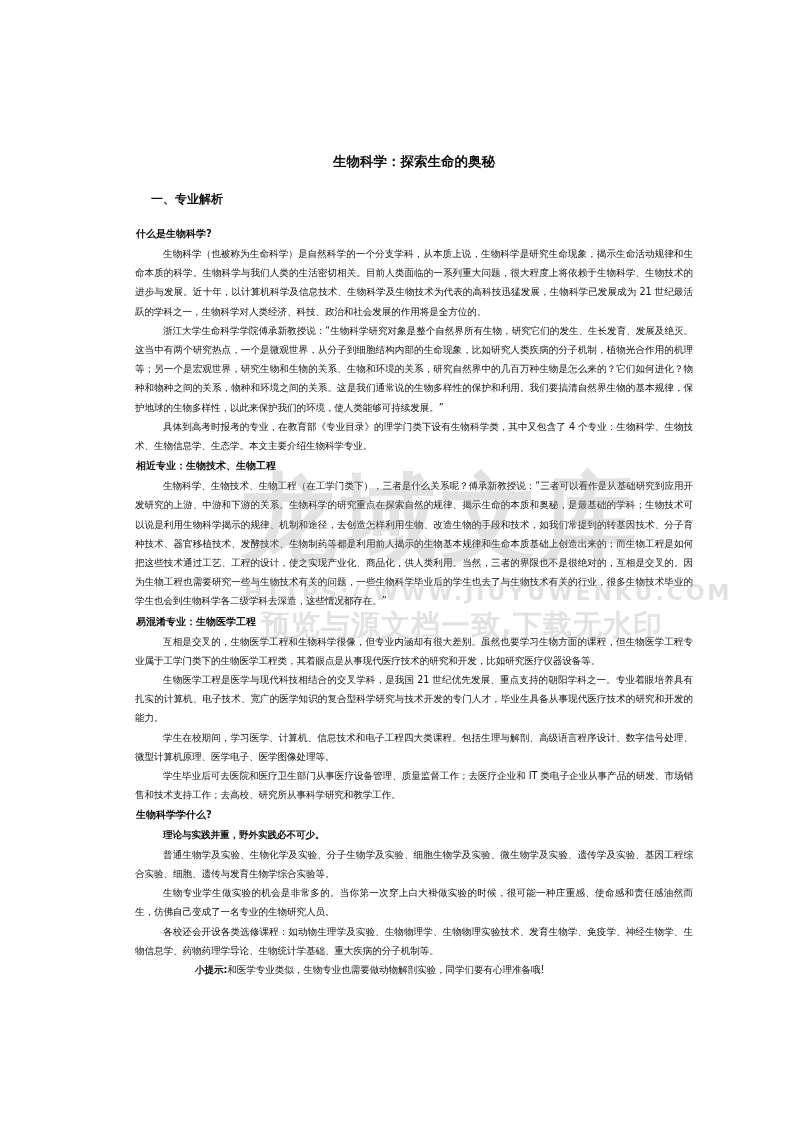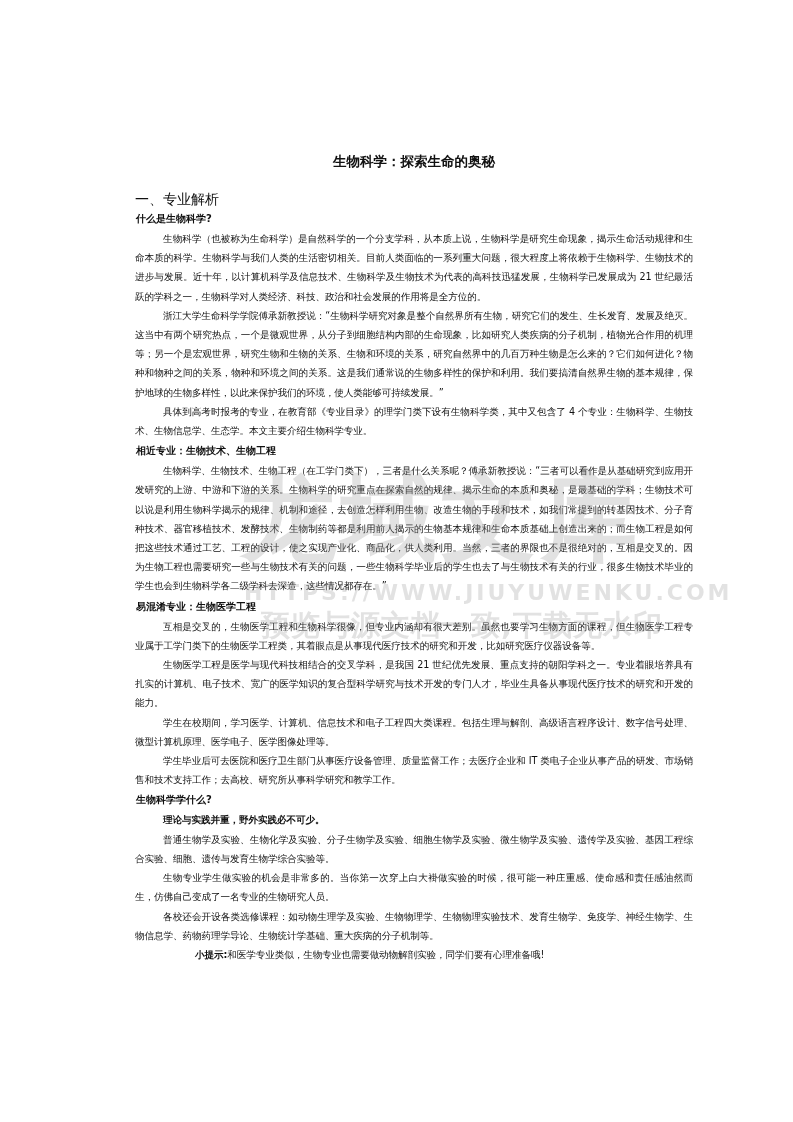--- a/index.html
+++ b/index.html
@@ -1,21 +1,21 @@
 <!DOCTYPE html>
 <html><head>
 <meta charset="utf-8">
 <style>
   html, body { margin: 0; padding: 0; background: #ffffff; }
   body { width: 793px; height: 1122px; position: relative; overflow: hidden;
          font-family: "DejaVu Sans", "Liberation Sans", sans-serif; color: #111; }
   .page { position: absolute; left: 16px; top: 0; width: 793px; height: 1122px; background: #fff; }
   .content { position: absolute; left: 119px; top: 150px; width: 558px; }
   .title { text-align: center; font-size: 13.5px; font-weight: bold; height: 22px; line-height: 22px; margin: 0 0 18px 0; }
-  .h1 { font-size: 14px; font-weight: normal; line-height: 18px; margin: 0; }
+  .h1 { font-size: 12px; font-weight: bold; line-height: 18px; margin: 16px; }
   .h2 { font-size: 10px; font-weight: bold; line-height: 19px; margin: 1px; }
   .p { font-size: 9.6px; line-height: 19.2px; margin: 0; text-indent: 28px; text-align: justify; letter-spacing: -0.1px; }
   .p.bold { font-weight: bold; }
   .p b { font-weight: bold; margin-left: 32px; }
   .wm { position: absolute; color: rgba(150,150,150,0.28); pointer-events: none; white-space: nowrap; font-weight: bold; }
   .wm-main { left: 225px; top: 455px; font-size: 96px; letter-spacing: 4px; font-family: Liberation Sans, sans-serif; }
   .wm-url { left: 228px; top: 580px; font-size: 22px; letter-spacing: 3px; font-weight: bold; }
   .wm-tag { left: 245px; top: 606px; font-size: 29px; letter-spacing: 1px; }
 </style>
 </head>

